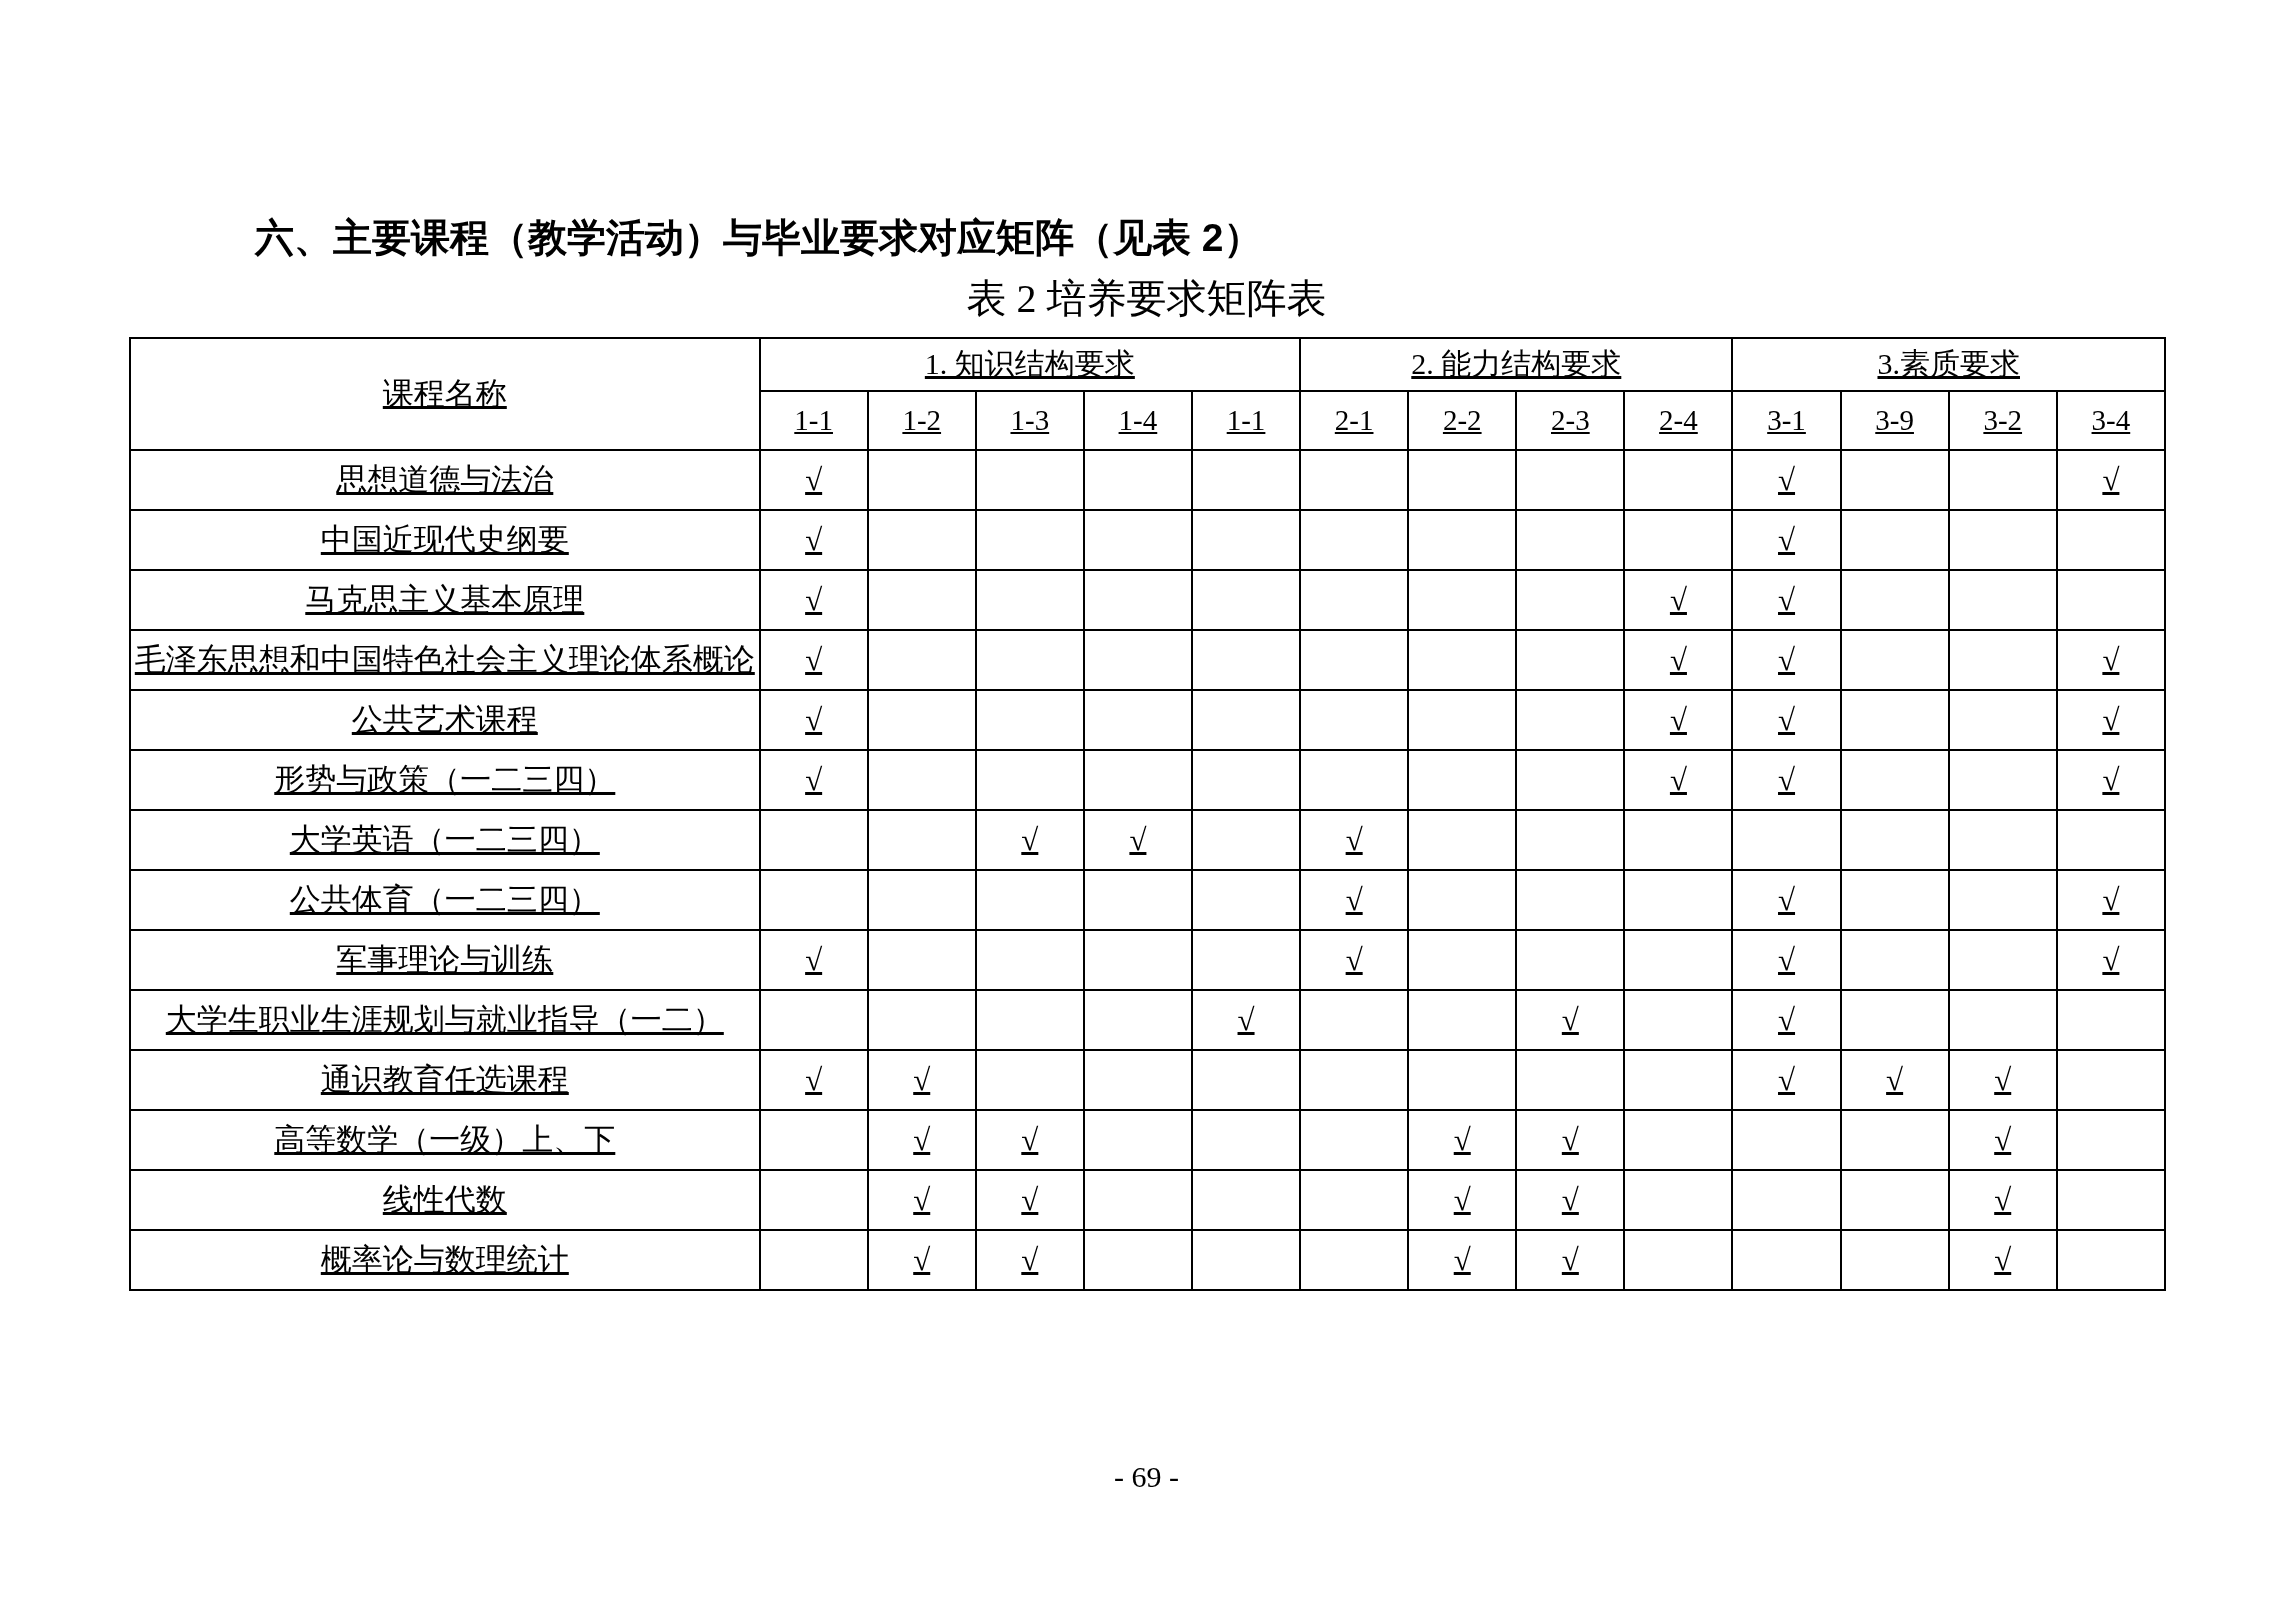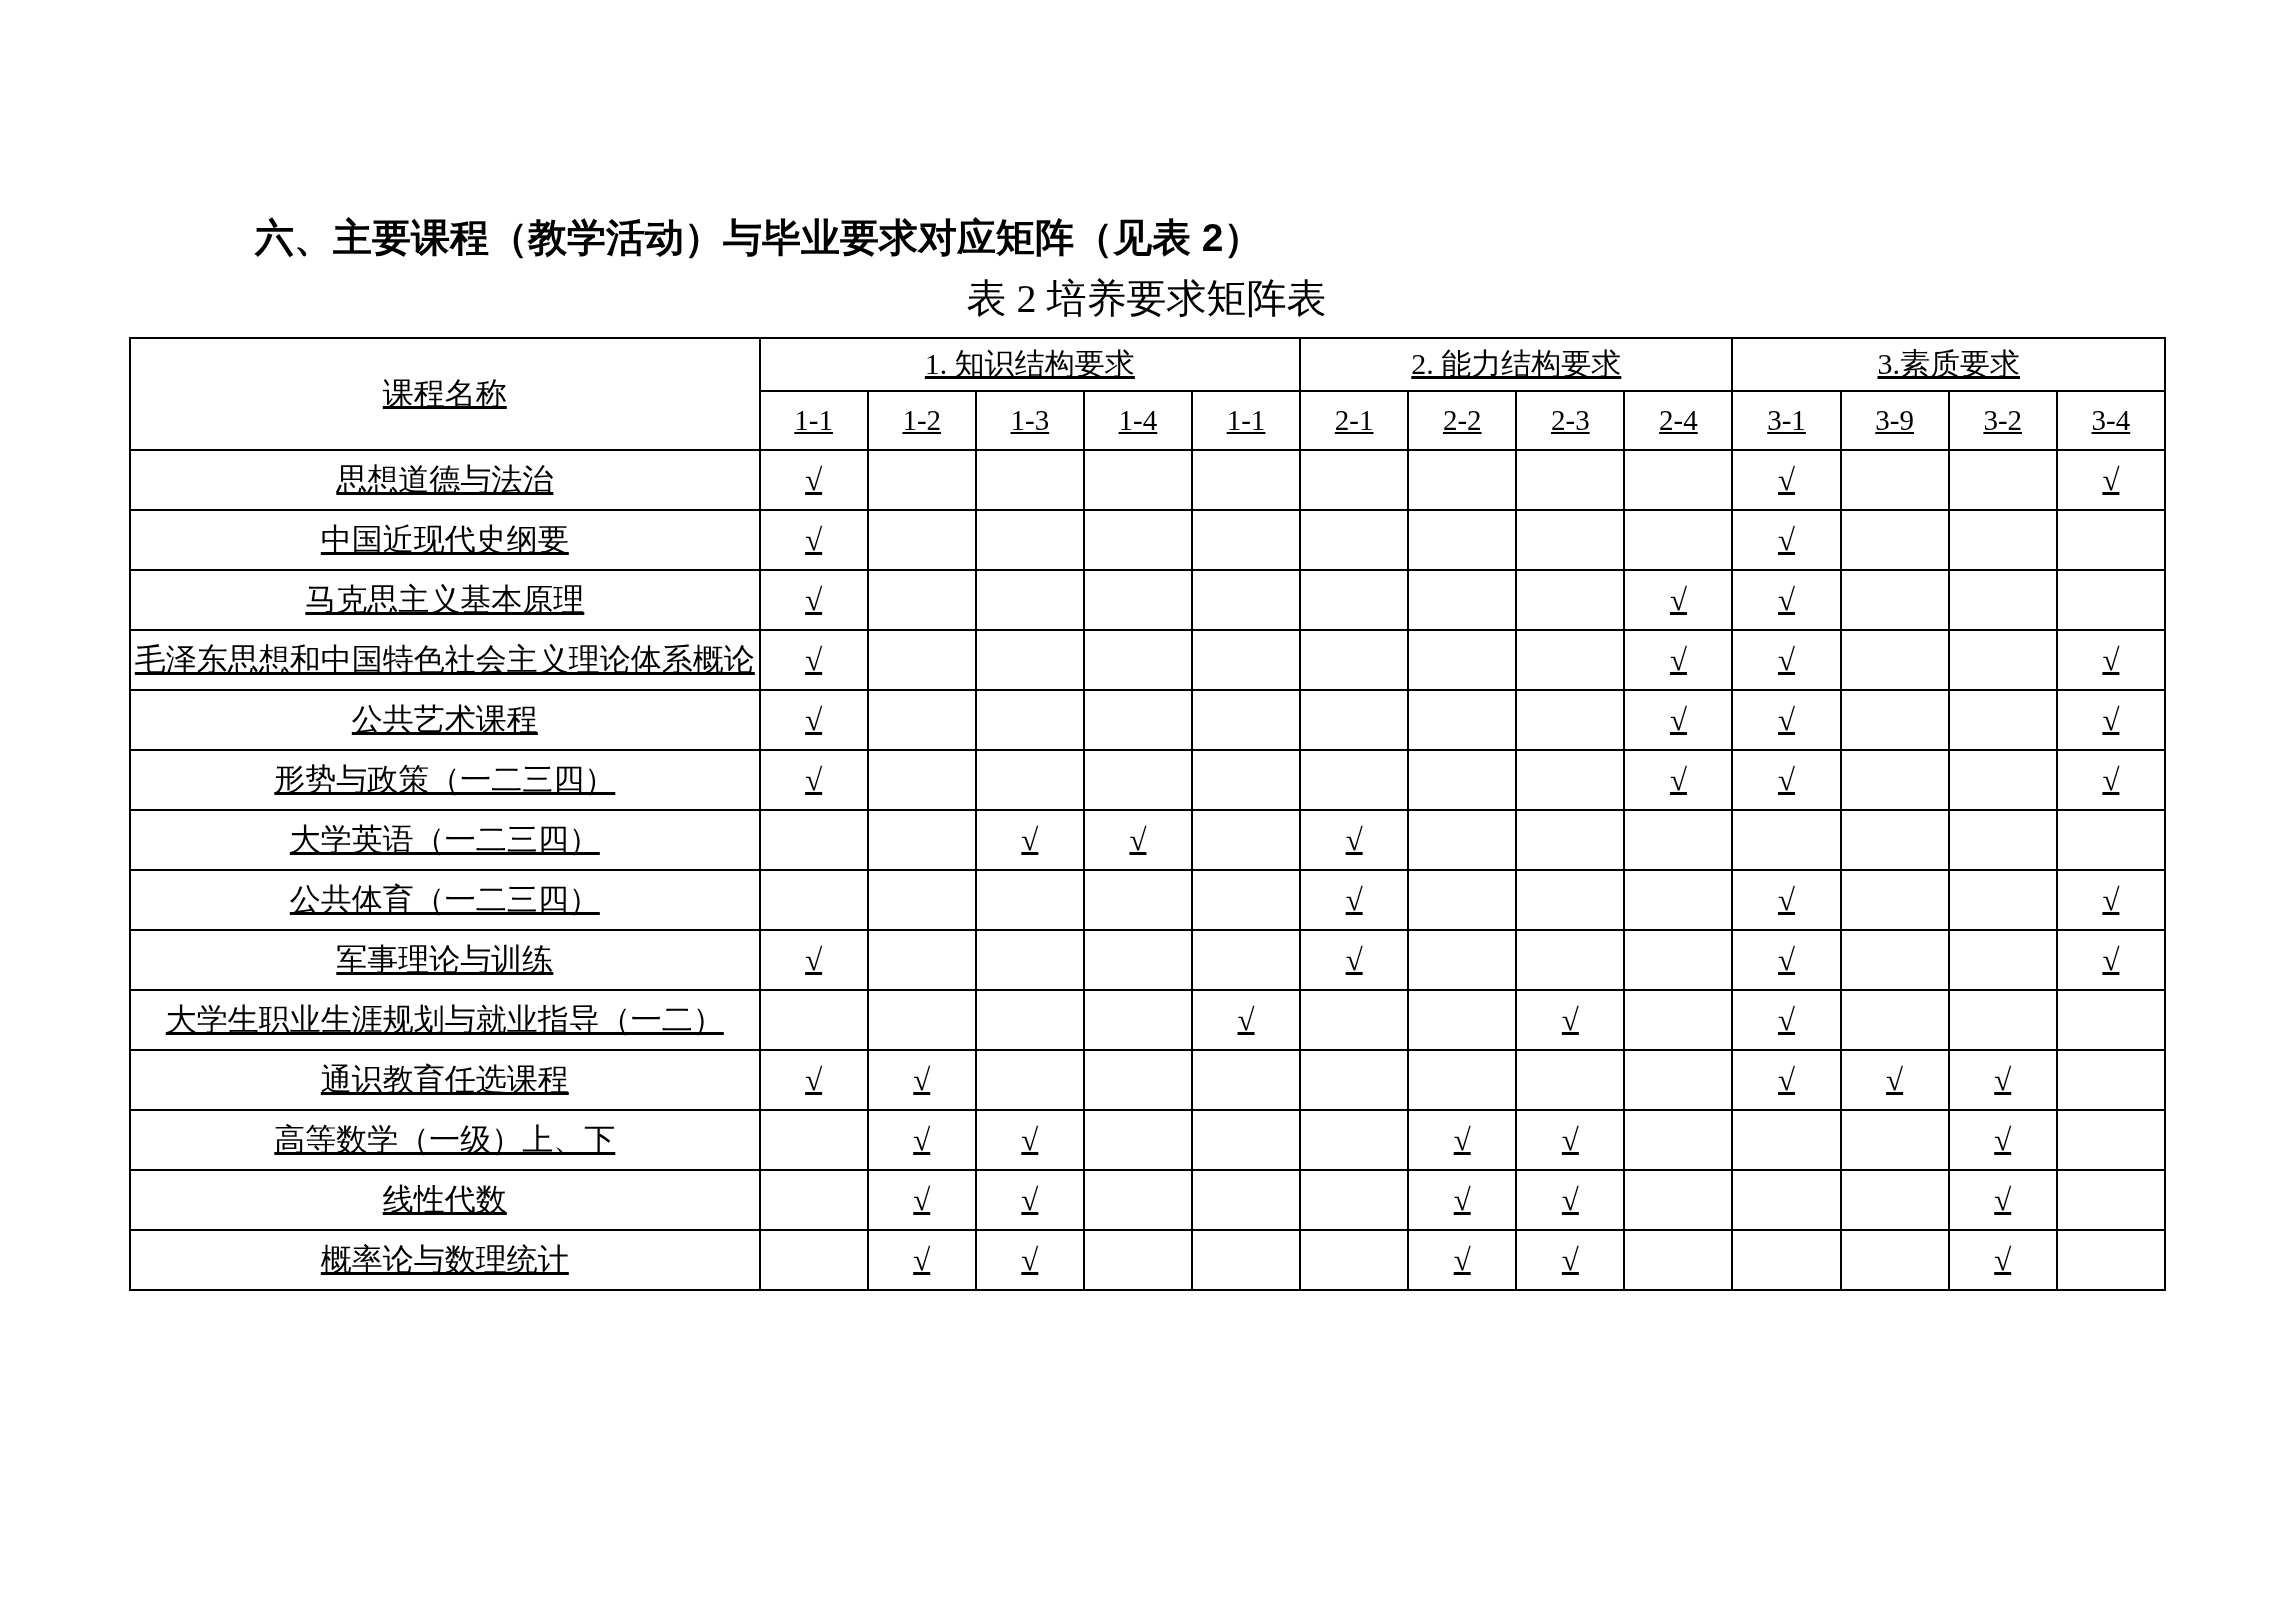--- a/index.html
+++ b/index.html
@@ -358,14 +358,15 @@
           <td class="check">√</td>
           <td class="check"></td>
           <td class="check"></td>
           <td class="check"></td>
           <td class="check">√</td>
           <td class="check"></td>
         </tr>
       </tbody>
   </table>
 
+  <div class="footer">- 69 -</div>
 </div>
 
 
 </body></html>

